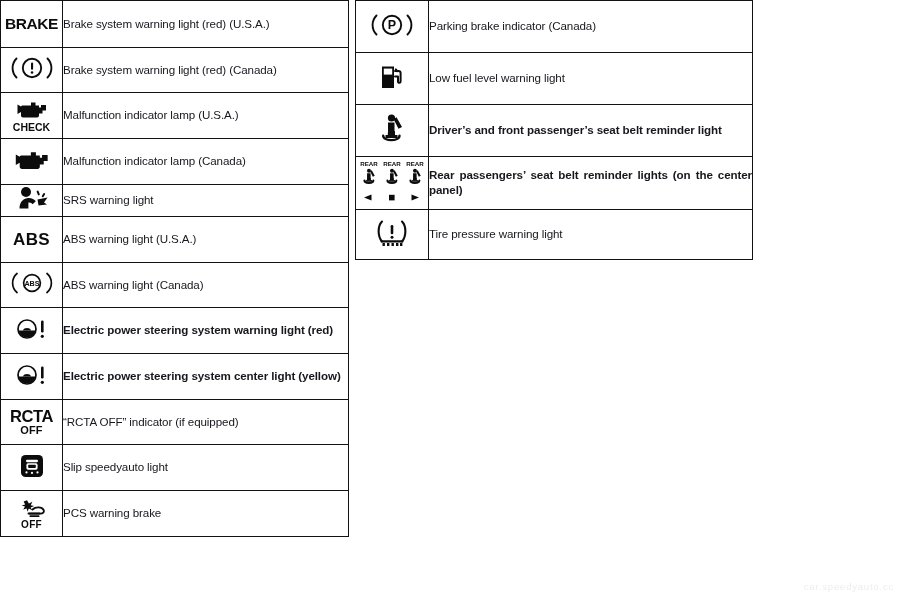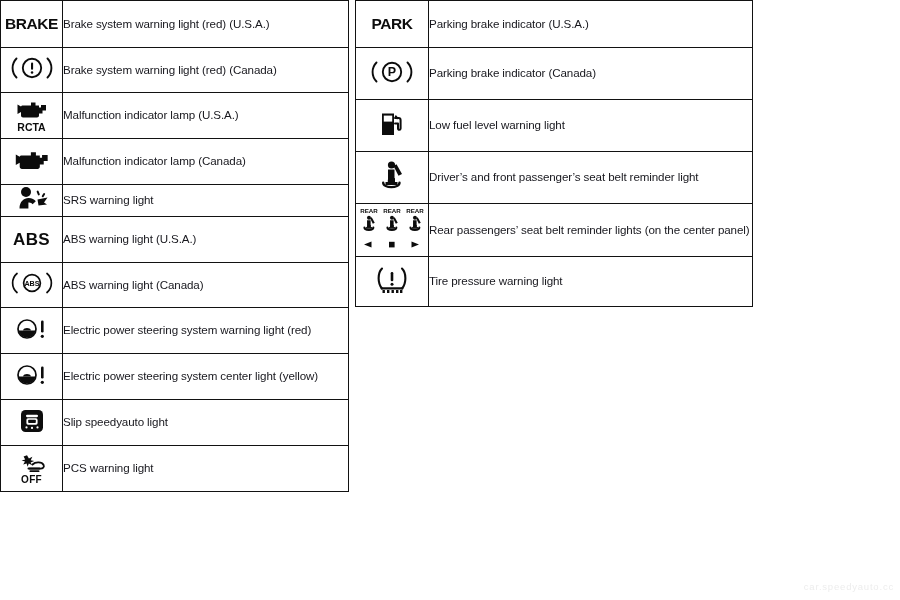--- a/index.html
+++ b/index.html
@@ -45,21 +45,21 @@
   }
   .tbl.right .icon-cell { width: 72px; }
 
   .desc-cell {
     padding: 5px 7px 5px 8px;
     font-size: 11.6px;
     line-height: 1.28;
     letter-spacing: -0.1px;
     color: #17171d;
   }
-  .desc-cell.justify { text-align: justify; text-align-last: left; }
+  .desc-cell.justify { text-align: justify; text-align-last: left; font-weight: bold; }
 
   
   .glyph {
     display: inline-flex;
     flex-direction: column;
     align-items: center;
     justify-content: center;
     line-height: 1;
     color: #0c0c0c;
   }
@@ -118,21 +118,21 @@
         </td>
         <td class="desc-cell">Brake system warning light (red) (Canada)</td>
       </tr>
 
       <tr style="height:46px">
         <td class="icon-cell">
           <span class="glyph">
             <svg width="34" height="23" viewBox="0 0 34 23" aria-hidden="true">
               <path class="fill" d="M6 8.5 L2.5 6.5 L2.5 16 L6 14 L6 17.5 C6 18.6 6.9 19.5 8 19.5 L22 19.5 C23.2 19.5 24 18.6 24 17.5 L24 15.5 L27.5 15.5 L27.5 12.5 L31 12.5 L31 7 L26 7 L26 9.5 L24 9.5 L24 7.5 L20.5 7.5 L20.5 4.5 L16 4.5 L16 7.5 L8 7.5 C7 7.5 6 8 6 8.5 Z"></path>
             </svg>
-            <span class="word small">RCTA</span>
+            <span class="word small">CHECK</span>
           </span>
         </td>
         <td class="desc-cell">Malfunction indicator lamp (U.S.A.)</td>
       </tr>
 
       <tr style="height:46px">
         <td class="icon-cell">
           <span class="glyph">
             <svg width="38" height="26" viewBox="0 0 34 23" aria-hidden="true">
               <path class="fill" d="M6 8.5 L2.5 6.5 L2.5 16 L6 14 L6 17.5 C6 18.6 6.9 19.5 8 19.5 L22 19.5 C23.2 19.5 24 18.6 24 17.5 L24 15.5 L27.5 15.5 L27.5 12.5 L31 12.5 L31 7 L26 7 L26 9.5 L24 9.5 L24 7.5 L20.5 7.5 L20.5 4.5 L16 4.5 L16 7.5 L8 7.5 C7 7.5 6 8 6 8.5 Z"></path>
@@ -203,20 +203,29 @@
               <path class="fill" d="M4.4 13.4 L21.6 13.4 A8.8 8.8 0 0 1 4.4 13.4 Z"></path>
               <path class="fill" d="M9 13.4 C9.8 10.2 16.2 10.2 17 13.4 Z"></path>
               <rect class="fill" x="27" y="3.5" width="2.6" height="12" rx="1.2"></rect>
               <circle class="fill" cx="28.3" cy="19.3" r="1.6"></circle>
             </svg>
           </span>
         </td>
         <td class="desc-cell justify">Electric power steering system center light (yellow)</td>
       </tr>
 
+      <tr style="height:45px">
+        <td class="icon-cell">
+          <span class="glyph">
+            <span class="word" style="font-size:16.5px">RCTA</span>
+            <span class="word small" style="font-size:11px;letter-spacing:0.2px">OFF</span>
+          </span>
+        </td>
+        <td class="desc-cell">“RCTA OFF” indicator (if equipped)</td>
+      </tr>
 
       <tr style="height:46px">
         <td class="icon-cell">
           <span class="glyph">
             <svg width="28" height="28" viewBox="0 0 28 28" aria-hidden="true">
               <rect class="fill" x="3" y="3" width="22" height="22" rx="4.5"></rect>
               <rect x="8" y="7.8" width="12" height="2.4" rx="1.1" fill="#fff"></rect>
               <rect x="8.4" y="11.3" width="11.2" height="6.4" rx="1.6" fill="#fff"></rect>
               <rect class="fill" x="10.2" y="12.7" width="7.6" height="3.4" rx="0.8"></rect>
               <circle cx="8.5" cy="20.4" r="1.1" fill="#fff"></circle>
@@ -234,37 +243,29 @@
           <span class="glyph">
             <svg width="34" height="22" viewBox="0 0 34 22" aria-hidden="true">
               <path class="fill" d="M12 3.2 L13.9 6.6 L17.4 4.8 L15.7 8.3 L19.2 9.1 L15.6 10.4 L17.2 13.2 L13.8 11.6 L12.6 14.8 L11.6 11.4 L8.2 12.6 L10 9.6 L6.6 8.6 L10.2 7.4 L8.6 4.4 Z"></path>
               <path class="stroke" stroke-width="1.8" d="M17.5 12.5 C20.5 9.5 27 9.8 28.6 13 C29.6 15 27.8 16.6 25.5 16.6 L14.5 16.6"></path>
               <rect class="fill" x="12.5" y="15.4" width="13" height="2" rx="1"></rect>
               <rect class="fill" x="14.5" y="18.2" width="10" height="1.9" rx="0.9"></rect>
             </svg>
             <span class="word small" style="font-size:10px;letter-spacing:0.3px">OFF</span>
           </span>
         </td>
-        <td class="desc-cell">PCS warning light</td>
+        <td class="desc-cell">PCS warning brake</td>
       </tr>
 
     </tbody>
   </table>
 
   <table class="tbl right">
     <tbody>
 
-      <tr style="height:47px">
-        <td class="icon-cell">
-          <span class="glyph">
-            <span class="word">PARK</span>
-          </span>
-        </td>
-        <td class="desc-cell">Parking brake indicator (U.S.A.)</td>
-      </tr>
 
       <tr style="height:52px">
         <td class="icon-cell">
           <span class="glyph">
             <svg width="44" height="28" viewBox="0 0 44 28" aria-hidden="true">
               <path class="stroke" stroke-width="1.9" d="M6.5 4.5 A13.5 13.5 0 0 0 6.5 23.5"></path>
               <path class="stroke" stroke-width="1.9" d="M37.5 4.5 A13.5 13.5 0 0 1 37.5 23.5"></path>
               <circle class="stroke" stroke-width="1.9" cx="22" cy="14" r="9.2"></circle>
               <text x="22" y="18.4" text-anchor="middle" font-family="Liberation Sans, sans-serif" font-size="12.5" font-weight="700" fill="#0c0c0c">P</text>
             </svg>

